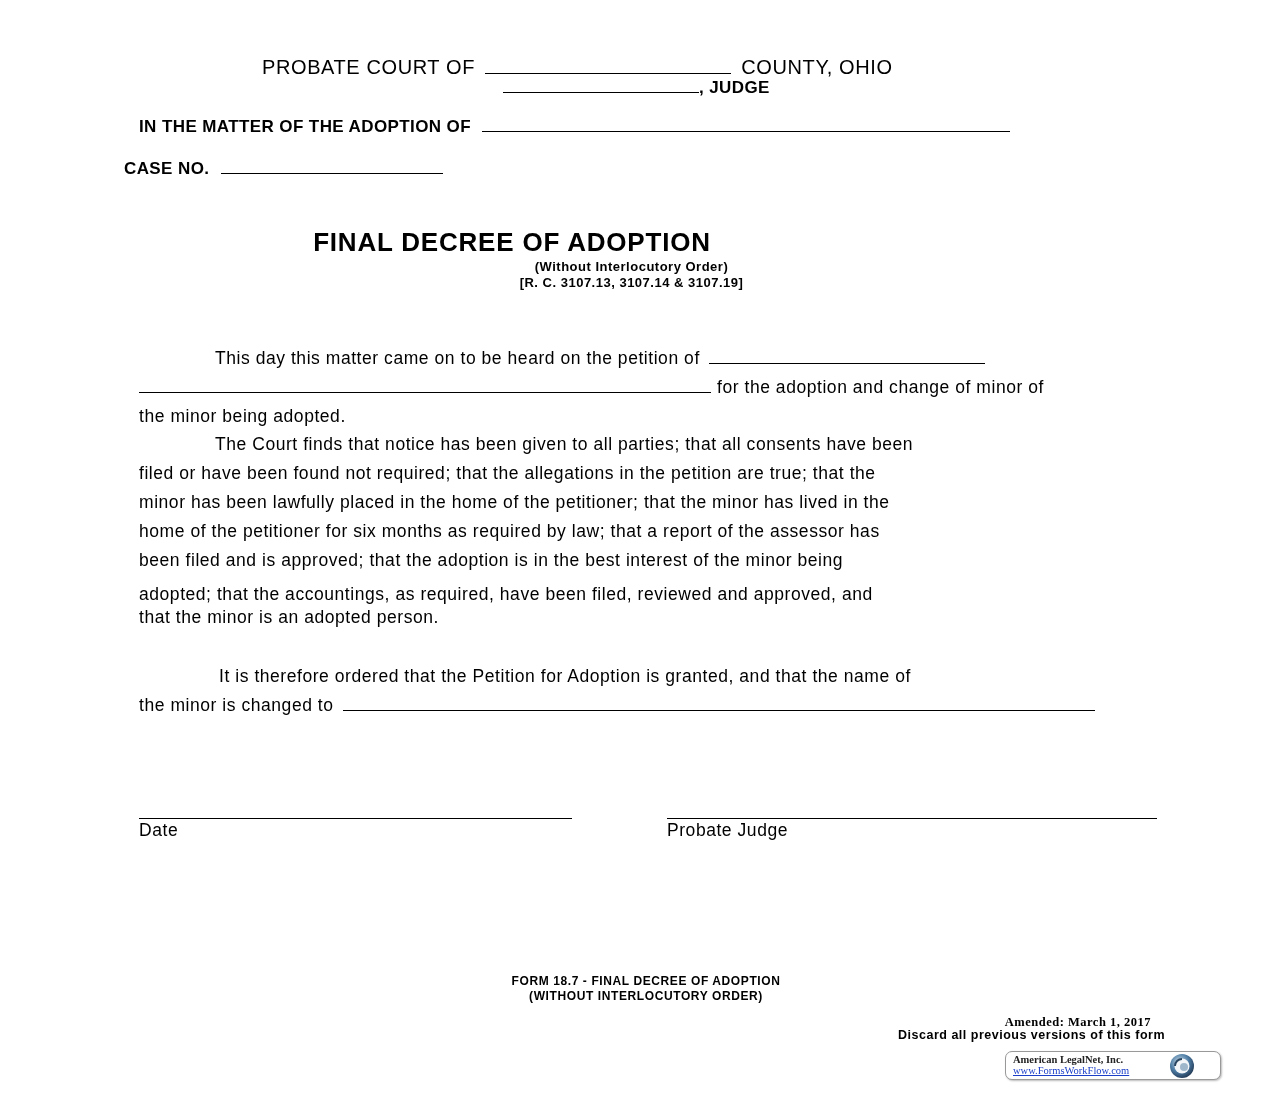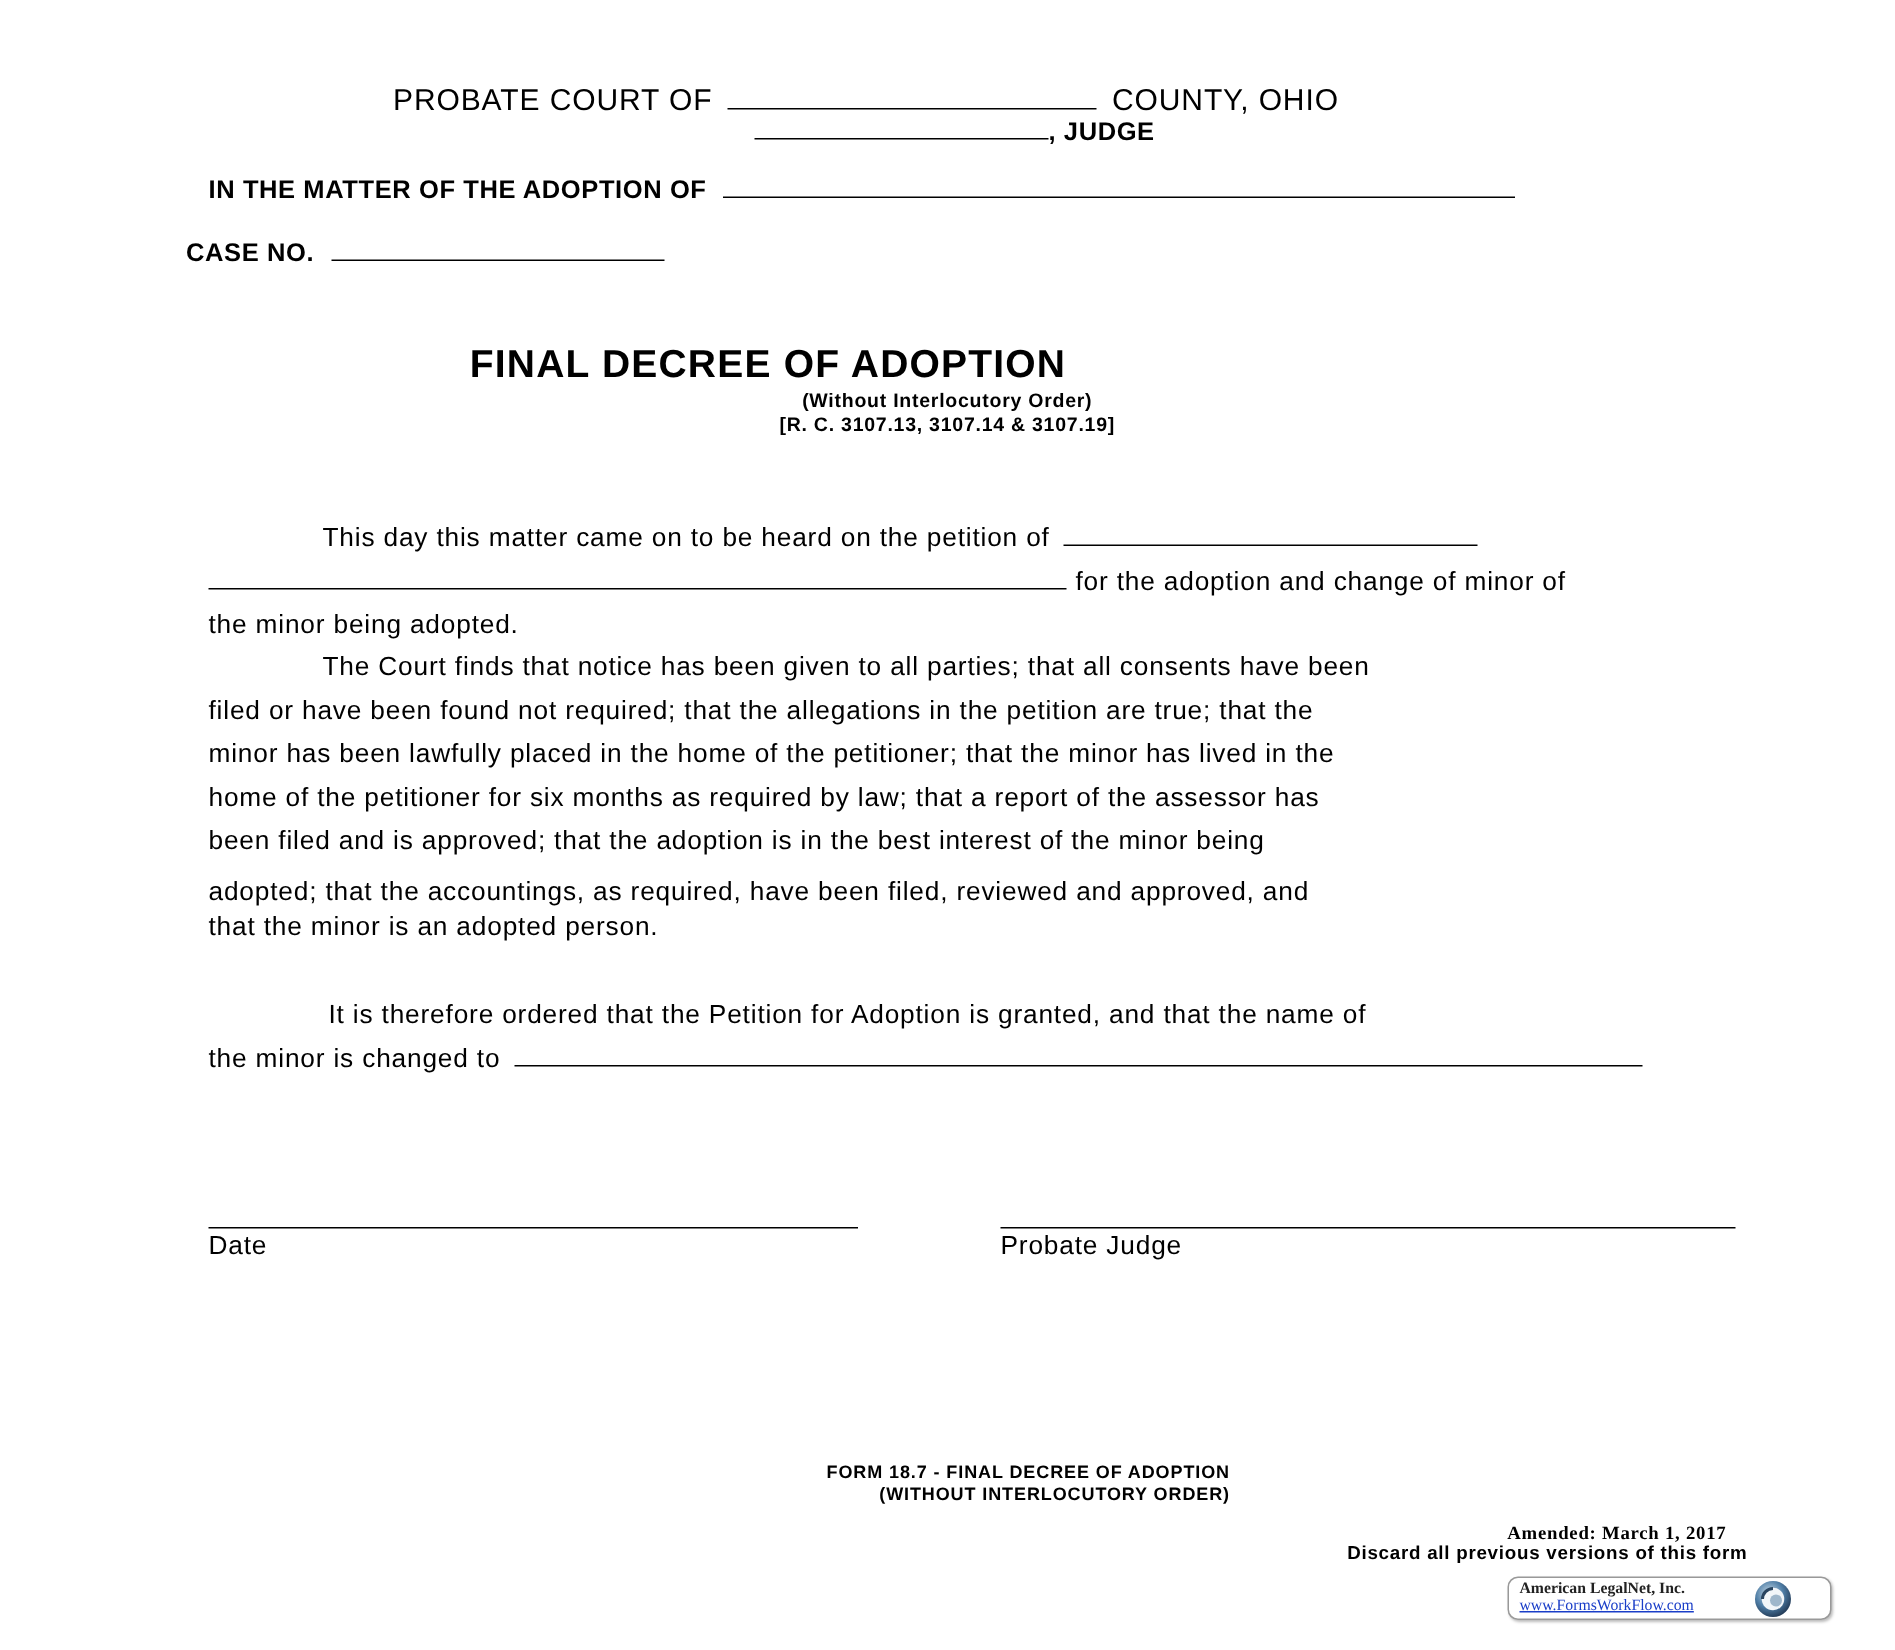--- a/index.html
+++ b/index.html
@@ -5,21 +5,21 @@
   html, body { margin: 0; padding: 0; background: #ffffff; }
   body { width: 1263px; height: 1100px; position: relative; overflow: hidden; color: #000; font-family: "Liberation Sans", sans-serif; }
   .abs { position: absolute; }
   .hdr { font-family: "Liberation Sans", sans-serif; font-weight: normal; font-size: 20px; letter-spacing: 0.6px; white-space: nowrap; }
   .hdr2 { font-family: "Liberation Sans", sans-serif; font-weight: bold; font-size: 17px; letter-spacing: 0.4px; white-space: nowrap; }
   .blank { display: inline-block; border-bottom: 1.5px solid #000; vertical-align: baseline; height: 1px; }
   .title { font-weight: bold; font-size: 26px; letter-spacing: 0.8px; text-align: center; width: 1024px; left: 0; }
   .sub { font-weight: bold; font-size: 13px; letter-spacing: 0.5px; text-align: center; width: 1263px; left: 0; }
   .body-text { font-size: 17.5px; letter-spacing: 0.55px; white-space: nowrap; line-height: 29px; }
   .line { height: 0; border-top: 1.5px solid #000; }
-  .footer { font-weight: bold; font-size: 12px; letter-spacing: 0.6px; text-align: right; white-space: nowrap; }
+  .footer { font-weight: bold; font-size: 12px; letter-spacing: 0.6px; text-align: center; white-space: nowrap; }
   .amend { font-weight: bold; font-size: 12.5px; letter-spacing: 0.5px; text-align: right; white-space: nowrap; }
   .badge { border: 1px solid #999; border-radius: 7px; background: #fff; box-shadow: 1px 1px 2px #bbb; padding-left: 20px; }
   .badge-name { font-family: "Liberation Serif", serif; font-weight: bold; font-size: 10.5px; color: #222; }
   .badge-url { font-family: "Liberation Serif", serif; font-size: 10.5px; color: #1a3ec8; text-decoration: underline; }
 </style>
 </head>
 <body>
 
 <div class="abs hdr" style="left:262px; top:56px;">
   <span>PROBATE COURT OF</span>

